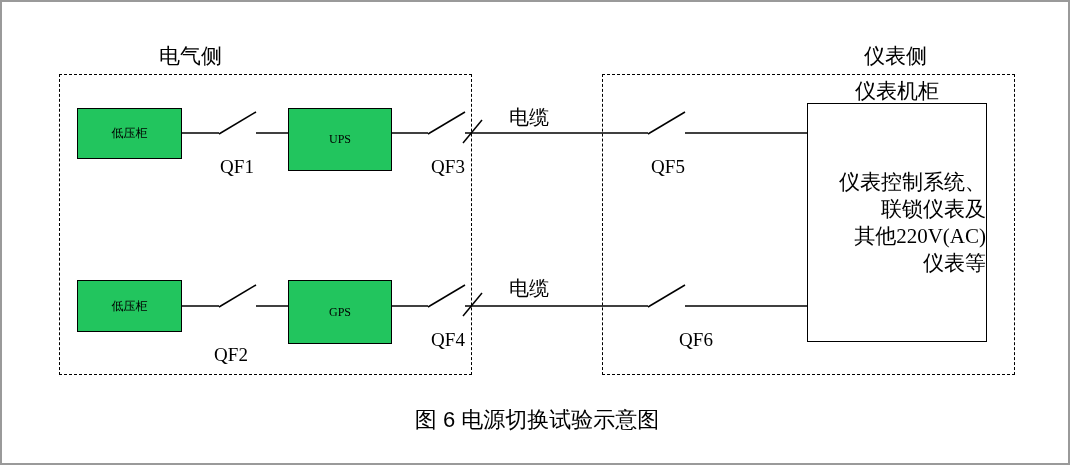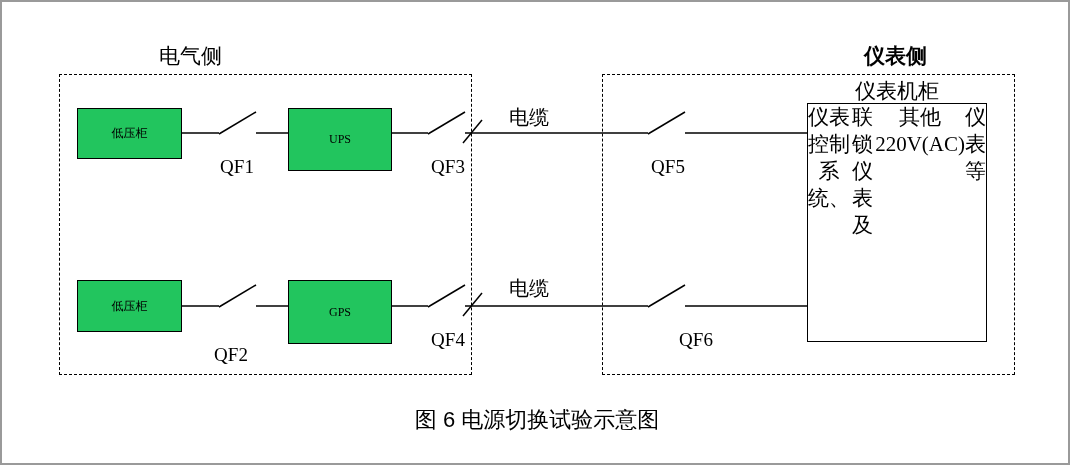--- a/index.html
+++ b/index.html
@@ -37,21 +37,22 @@
   .cab-top    { left: 75px;  top: 106px; width: 105px; height: 51px; }
   .ups-box    { left: 286px; top: 106px; width: 104px; height: 63px; }
   .cab-bottom { left: 75px;  top: 278px; width: 105px; height: 52px; }
   .gps-box    { left: 286px; top: 278px; width: 104px; height: 64px; }
   .inst-cabinet {
     position: absolute;
     left: 805px; top: 101px; width: 180px; height: 239px;
     border: 1.5px solid #000;
     box-sizing: border-box;
     display: flex;
-    align-items: flex-start;
+    flex-direction: column;
+    align-items: flex-end;
     justify-content: center;
     text-align: center;
     font-size: 21px;
     line-height: 27px;
     background: #fff;
   }
   .label {
     position: absolute;
     white-space: nowrap;
     font-size: 20px;
@@ -100,21 +101,21 @@
     <line x1="463" y1="304" x2="646" y2="304"></line>
     <line x1="461" y1="314" x2="480" y2="291"></line>
     <line x1="646" y1="305" x2="683" y2="283"></line>
     <line x1="683" y1="304" x2="806" y2="304"></line>
   </svg>
 
   <div class="dashed-box dashed-left"></div>
   <div class="dashed-box dashed-right"></div>
 
   <div class="label section-label" style="left:157px; top:43px;">电气侧</div>
-  <div class="label section-label" style="left:862px; top:43px;font-weight:bold;">仪表侧</div>
+  <div class="label section-label" style="left:862px; top:43px;">仪表侧</div>
 
   <div class="comp-box cab-top">低压柜</div>
   <div class="comp-box ups-box">UPS</div>
   <div class="comp-box cab-bottom">低压柜</div>
   <div class="comp-box gps-box">GPS</div>
 
   <div class="cabinet-title">仪表机柜</div>
   <div class="inst-cabinet">
     <div>仪表控制系统、</div>
     <div>联锁仪表及</div>

